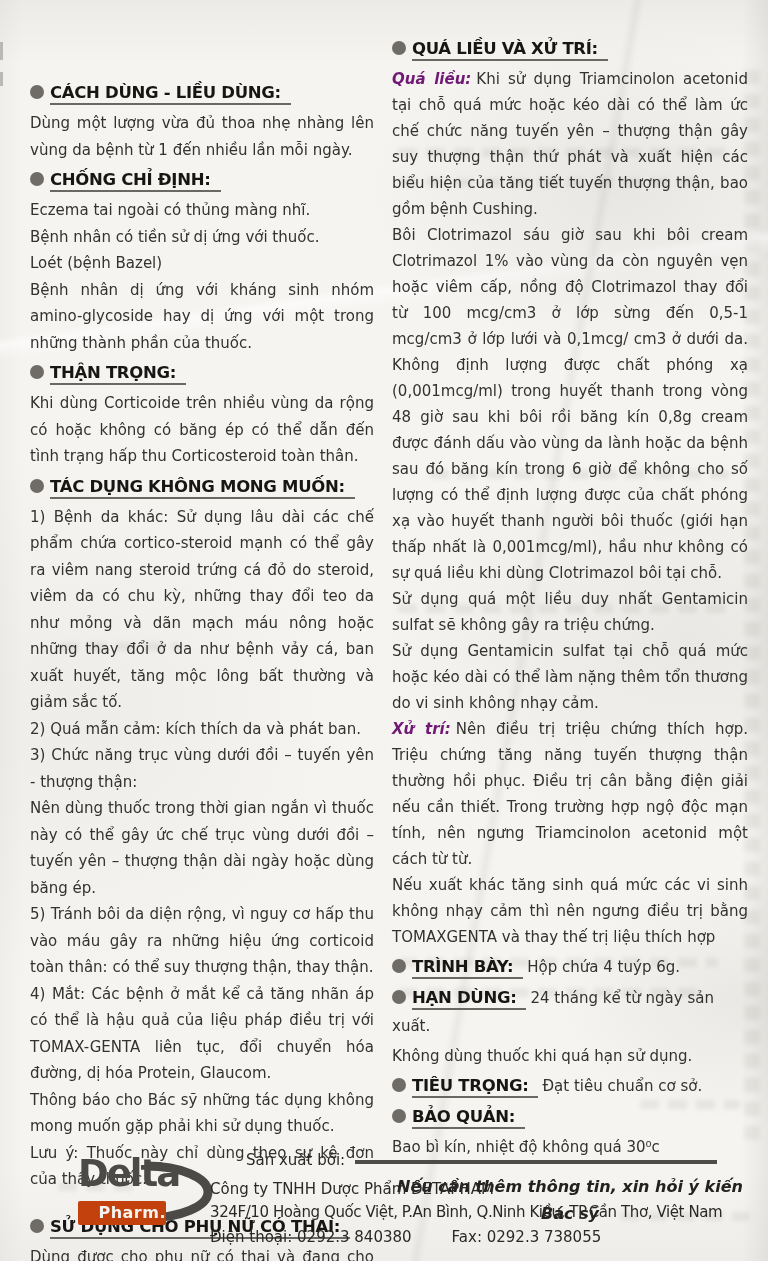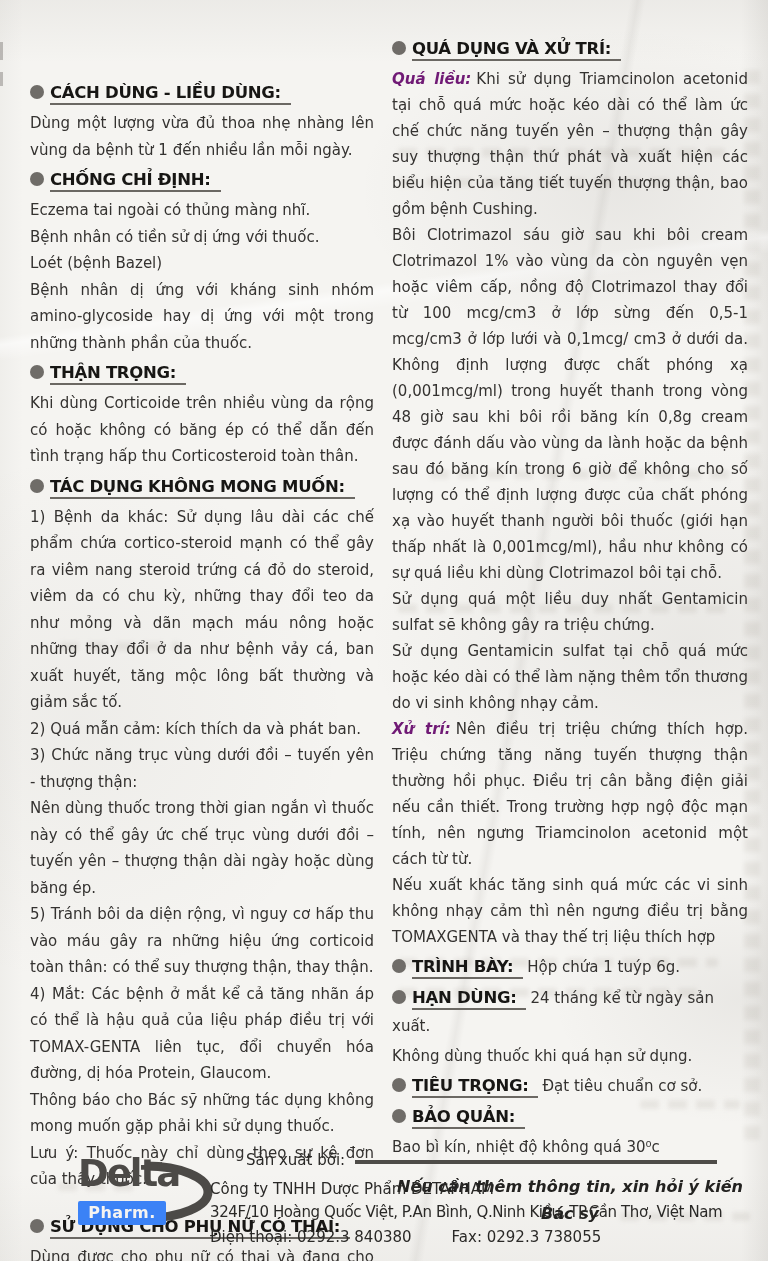--- a/index.html
+++ b/index.html
@@ -70,22 +70,22 @@
 
   .footer { position: absolute; left: 0; top: 1148px; width: 608px; height: 113px; z-index: 2; }
   .logo { position: absolute; left: 76px; top: 8px; width: 142px; height: 72px; }
   .logo-svg { position: absolute; left: 0; top: 0; }
   .logo-delta {
     position: absolute; left: 2px; top: -4px;
     font-size: 37px; font-weight: bold; letter-spacing: -2px; color: #4c4a47;
   }
   .logo-pharm {
     position: absolute; left: 2px; top: 45px; width: 88px; height: 24px;
-    background: #3b82f6; color: #f5f4f1; border-radius: 2px;
-    font-weight: bold; font-size: 16px; line-height: 24px; text-align: center; letter-spacing: .5px;
+    background: #c2410c; color: #f5f4f1; border-radius: 2px;
+    font-weight: bold; font-size: 16px; line-height: 24px; text-align: right; letter-spacing: .5px;
   }
   .mfg { position: absolute; left: 210px; top: 0; width: 552px; font-size: 15px; color: #2a2927; }
   .mfg-row1 { display: flex; align-items: center; height: 24px; margin-left: 36px; }
   .mfg-line { width: 362px; height: 4px; background: #4e4c48; margin-left: 10px; margin-top: 4px; }
   .mfg-company { margin-top: 6px; line-height: 22px; }
   .mfg-address { margin-top: 1px; line-height: 22px; letter-spacing: -0.4px; }
   .mfg-row4 { margin-top: 3px; line-height: 22px; display: flex; }
   .mfg-fax { margin-left: 40px; }
 </style>
 </head>
@@ -142,31 +142,31 @@
   <section>
     <div class="h-row gap-top"><span class="h-bullet"></span><span class="h-text">SỬ DỤNG CHO PHỤ NỮ CÓ THAI:</span></div>
     <p class="body">Dùng được cho phụ nữ có thai và đang cho con bú.</p>
   </section>
 
 </div>
 
 <div class="col col-right">
 
   <section>
-    <div class="h-row"><span class="h-bullet"></span><span class="h-text">QUÁ DỤNG VÀ XỬ TRÍ:</span></div>
+    <div class="h-row"><span class="h-bullet"></span><span class="h-text">QUÁ LIỀU VÀ XỬ TRÍ:</span></div>
     <p class="body"><i class="lead">Quá liều:</i><span>Khi sử dụng Triamcinolon acetonid tại chỗ quá mức hoặc kéo dài có thể làm ức chế chức năng tuyến yên – thượng thận gây suy thượng thận thứ phát và xuất hiện các biểu hiện của tăng tiết tuyến thượng thận, bao gồm bệnh Cushing.</span></p>
     <p class="body">Bôi Clotrimazol sáu giờ sau khi bôi cream Clotrimazol 1% vào vùng da còn nguyên vẹn hoặc viêm cấp, nồng độ Clotrimazol thay đổi từ 100 mcg/cm3 ở lớp sừng đến 0,5-1 mcg/cm3 ở lớp lưới và 0,1mcg/ cm3 ở dưới da. Không định lượng được chất phóng xạ (0,001mcg/ml) trong huyết thanh trong vòng 48 giờ sau khi bôi rồi băng kín 0,8g cream được đánh dấu vào vùng da lành hoặc da bệnh sau đó băng kín trong 6 giờ để không cho số lượng có thể định lượng được của chất phóng xạ vào huyết thanh người bôi thuốc (giới hạn thấp nhất là 0,001mcg/ml), hầu như không có sự quá liều khi dùng Clotrimazol bôi tại chỗ.</p>
     <p class="body">Sử dụng quá một liều duy nhất Gentamicin sulfat sẽ không gây ra triệu chứng.</p>
     <p class="body">Sử dụng Gentamicin sulfat tại chỗ quá mức hoặc kéo dài có thể làm nặng thêm tổn thương do vi sinh không nhạy cảm.</p>
     <p class="body"><i class="lead">Xử trí:</i><span>Nên điều trị triệu chứng thích hợp. Triệu chứng tăng năng tuyến thượng thận thường hồi phục. Điều trị cân bằng điện giải nếu cần thiết. Trong trường hợp ngộ độc mạn tính, nên ngưng Triamcinolon acetonid một cách từ từ.</span></p>
     <p class="body">Nếu xuất khác tăng sinh quá mức các vi sinh không nhạy cảm thì nên ngưng điều trị bằng TOMAXGENTA và thay thế trị liệu thích hợp</p>
   </section>
 
   <section>
-    <div class="h-row"><span class="h-bullet"></span><span class="h-text">TRÌNH BÀY:</span><span class="h-after">Hộp chứa 1 tuýp 6g.</span></div>
+    <div class="h-row"><span class="h-bullet"></span><span class="h-text">TRÌNH BÀY:</span><span class="h-after">Hộp chứa 4 tuýp 6g.</span></div>
   </section>
 
   <section>
     <div class="h-row"><span class="h-bullet"></span><span class="h-text">HẠN DÙNG:</span><span class="h-after">24 tháng kể từ ngày sản xuất.</span></div>
     <p class="body">Không dùng thuốc khi quá hạn sử dụng.</p>
   </section>
 
   <section>
     <div class="h-row"><span class="h-bullet"></span><span class="h-text">TIÊU TRỌNG:</span><span class="h-after">Đạt tiêu chuẩn cơ sở.</span></div>
   </section>

